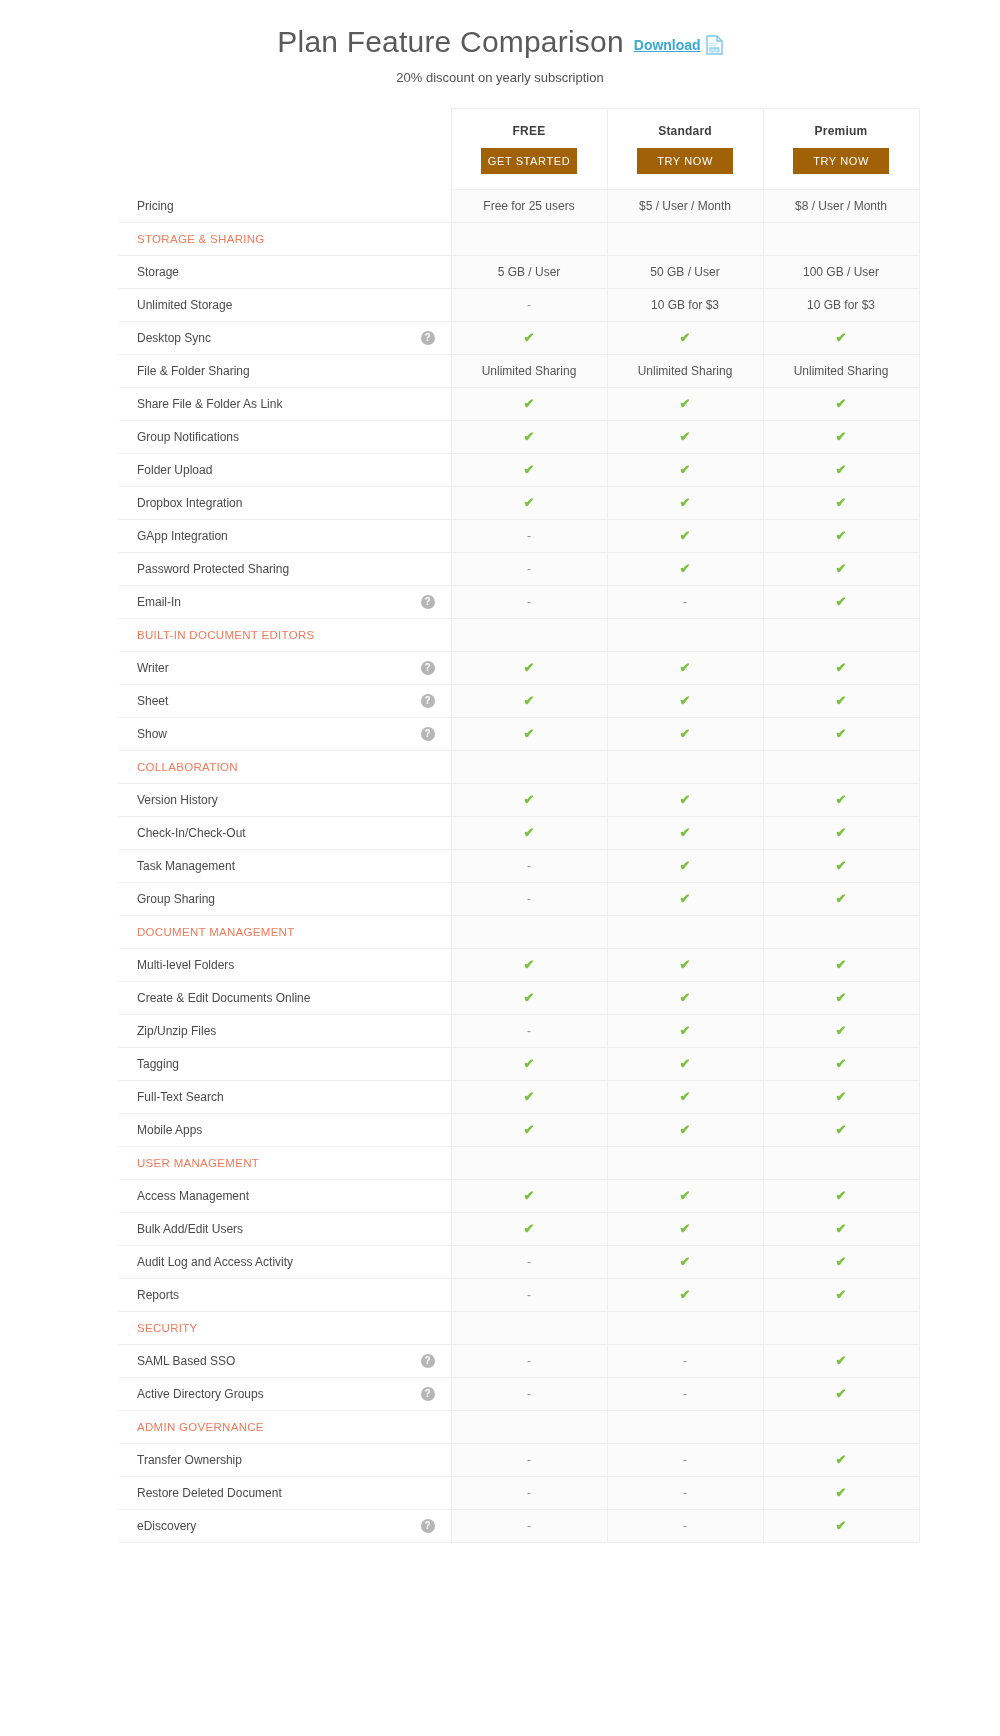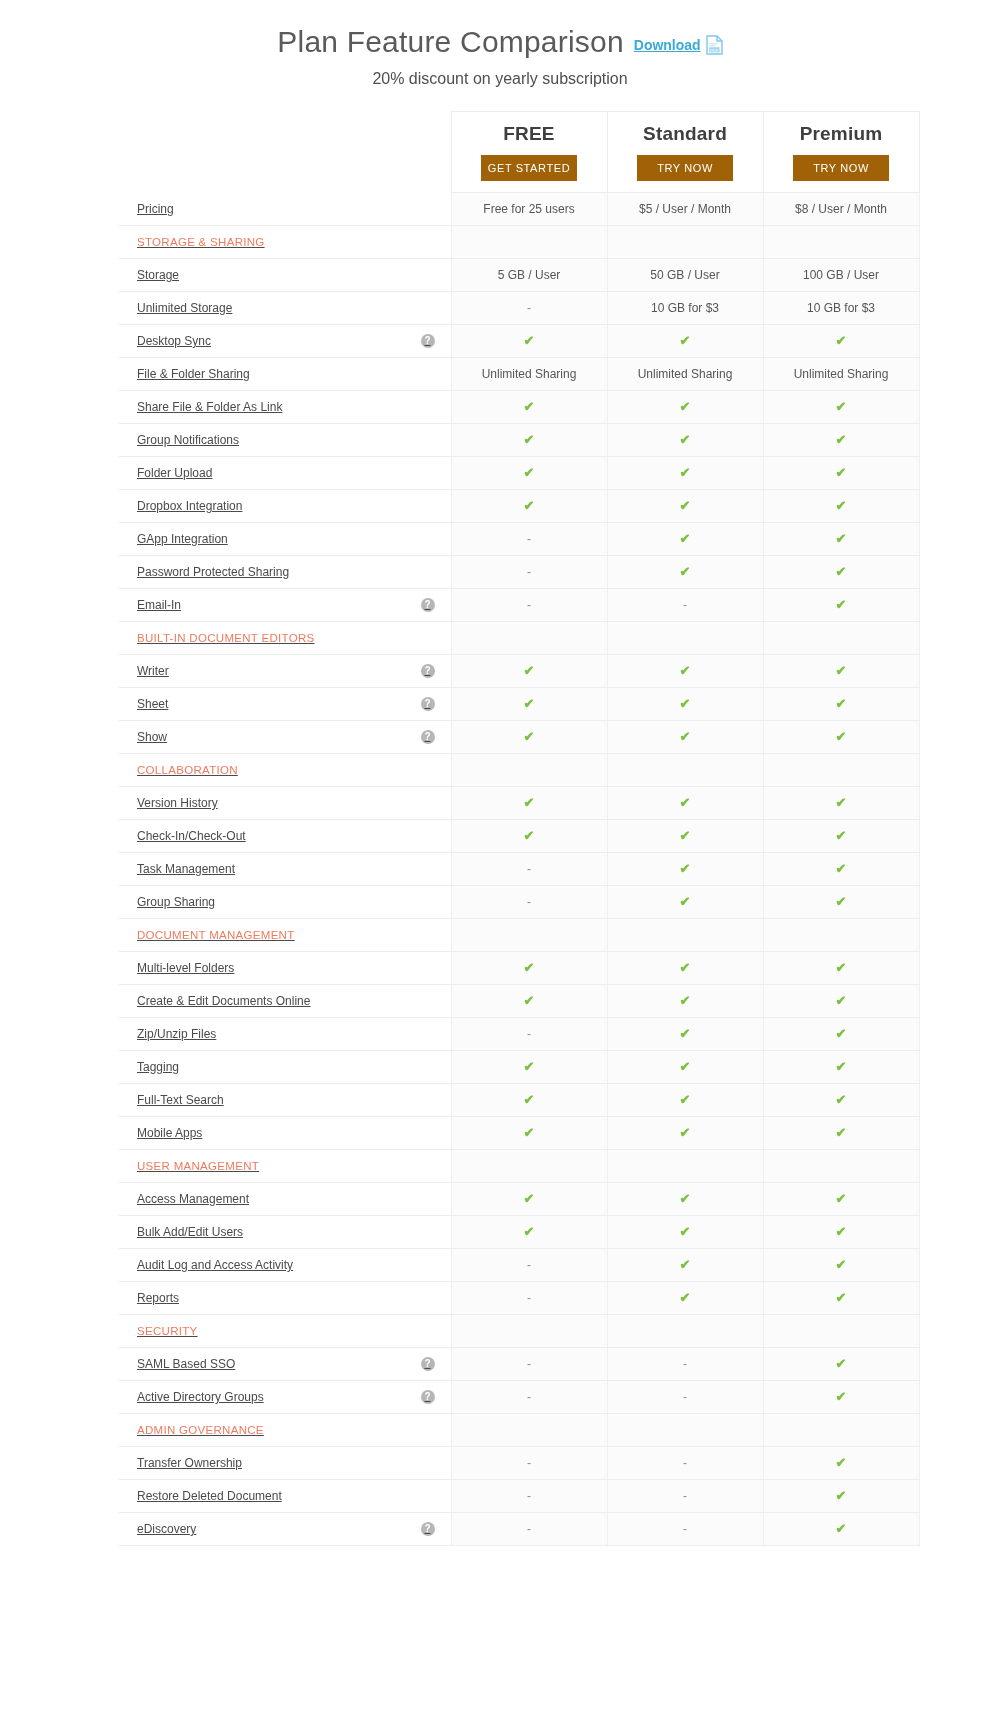--- a/index.html
+++ b/index.html
@@ -55,21 +55,21 @@
     cursor: pointer;
   }
   .pdf-icon {
     display: inline-block;
     width: 17px;
     height: 20px;
     position: relative;
   }
   .subtitle {
     margin-top: 9px;
-    font-size: 16px;
+    font-size: 13px;
     color: #4f4f4f;
     font-weight: 400;
   }
 
   
   .table-wrap {
     margin: 0 auto;
     width: 840px;
     padding-left: 39px;
     box-sizing: border-box;
@@ -91,21 +91,21 @@
     vertical-align: middle;
     height: 78px;
     text-align: center;
     background: #ffffff;
   }
   tr.head-row td.feature-head {
     border: none;
     background: transparent;
   }
   .plan-name {
-    font-size: 19px;
+    font-size: 12px;
     font-weight: 700;
     color: #3f3f3f;
     letter-spacing: 0.2px;
     margin-bottom: 10px;
     display: block;
   }
   .cta-btn {
     display: inline-block;
     background: #a16207;
     color: #ffffff;
@@ -129,21 +129,20 @@
   }
   tr.data-row td.feature,
   tr.section-row td.feature {
     padding-left: 18px;
     padding-right: 14px;
     color: #4a4a4a;
     font-size: 12px;
     background: #ffffff;
     border-bottom: 1px solid #ededed;
     position: relative;
-    text-decoration: underline;
   }
   tr.data-row td.val,
   tr.section-row td.val {
     text-align: center;
     background: #fbfbfb;
     border-left: 1px solid #efefef;
     border-right: 1px solid #efefef;
     color: #555;
     font-size: 12px;
   }

